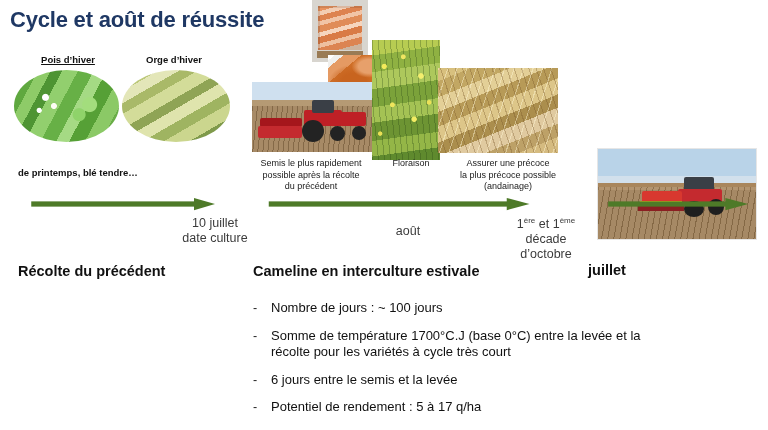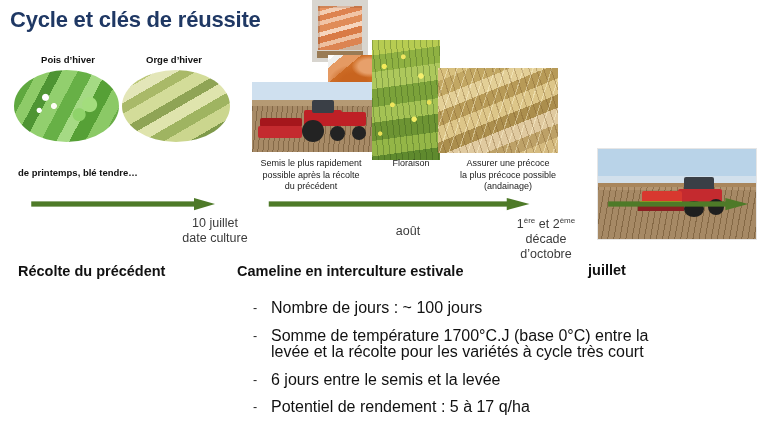--- a/index.html
+++ b/index.html
@@ -47,21 +47,21 @@
     font-size:14.5px;font-weight:bold;color:#111111;line-height:17px;
   }
 
   
   .bullets{left:253px;top:300px;width:430px;}
   .bul{display:flex;margin-bottom:11px;}
   .bul .dash{
     width:18px;flex:0 0 18px;color:#222;font-size:12.5px;line-height:16px;
   }
   .bul .txt{
-    font-size:16px;color:#111;line-height:16.5px;
+    font-size:13px;color:#111;line-height:16.5px;
   }
 
   
   .arrow{height:14px;display:block;}
 
   
   .photo{overflow:hidden;background:#cfcfcf;}
 
   
   .oval{border-radius:50%;overflow:hidden;}
@@ -158,23 +158,23 @@
   .seed-rows{
     position:absolute;left:0;right:0;bottom:0;height:58%;
     background:repeating-linear-gradient(100deg, rgba(0,0,0,.14) 0 1px, rgba(255,255,255,.12) 1px 6px);
   }
 </style>
 </head>
 <body>
 
 <div class="stage">
 
-  <div class="abs title">Cycle et clés de réussite</div>
-
-  <div class="abs cap" style="left:22px;top:54px;width:92px;">Pois d’hiver</div>
+  <div class="abs title">Cycle et août de réussite</div>
+
+  <div class="abs cap" style="left:22px;top:54px;width:92px;text-decoration:underline;">Pois d’hiver</div>
   <div class="abs cap" style="left:128px;top:54px;width:92px;">Orge d’hiver</div>
 
   <div class="abs oval photo pea" style="left:14px;top:70px;width:105px;height:72px;"></div>
   <div class="abs oval photo barley" style="left:122px;top:70px;width:108px;height:72px;"></div>
 
   <div class="abs note" style="left:18px;top:166px;width:215px;">
     <div>de printemps, blé tendre…</div>
   </div>
 
   <div class="abs" style="left:18px;top:197px;">
@@ -231,26 +231,26 @@
   <div class="abs" style="left:250px;top:197px;">
     <svg class="arrow" width="300" height="16" viewBox="0 0 300 16">
       <rect x="0" y="5" width="276" height="6" fill="#4E7A28"></rect>
       <polygon points="272,1 298,8 272,15" fill="#4E7A28"></polygon>
     </svg>
   </div>
 
   <div class="abs datelbl" style="left:358px;top:224px;width:100px;">août</div>
 
   <div class="abs datelbl" style="left:492px;top:213px;width:108px;">
-    <div><span>1</span><sup>ère</sup><span> et 2</span><sup>ème</sup></div>
+    <div><span>1</span><sup>ère</sup><span> et 1</span><sup>ème</sup></div>
     <div>décade</div>
     <div>d’octobre</div>
   </div>
 
-  <div class="abs sect" style="left:237px;top:263px;">Cameline en interculture estivale</div>
+  <div class="abs sect" style="left:253px;top:263px;">Cameline en interculture estivale</div>
 
   <div class="abs bullets">
     <div class="bul">
       <div class="dash">-</div>
       <div class="txt">Nombre de jours : ~ 100 jours</div>
     </div>
     <div class="bul">
       <div class="dash">-</div>
       <div class="txt">Somme de température 1700°C.J (base 0°C) entre la levée et la récolte pour les variétés à cycle très court</div>
     </div>

